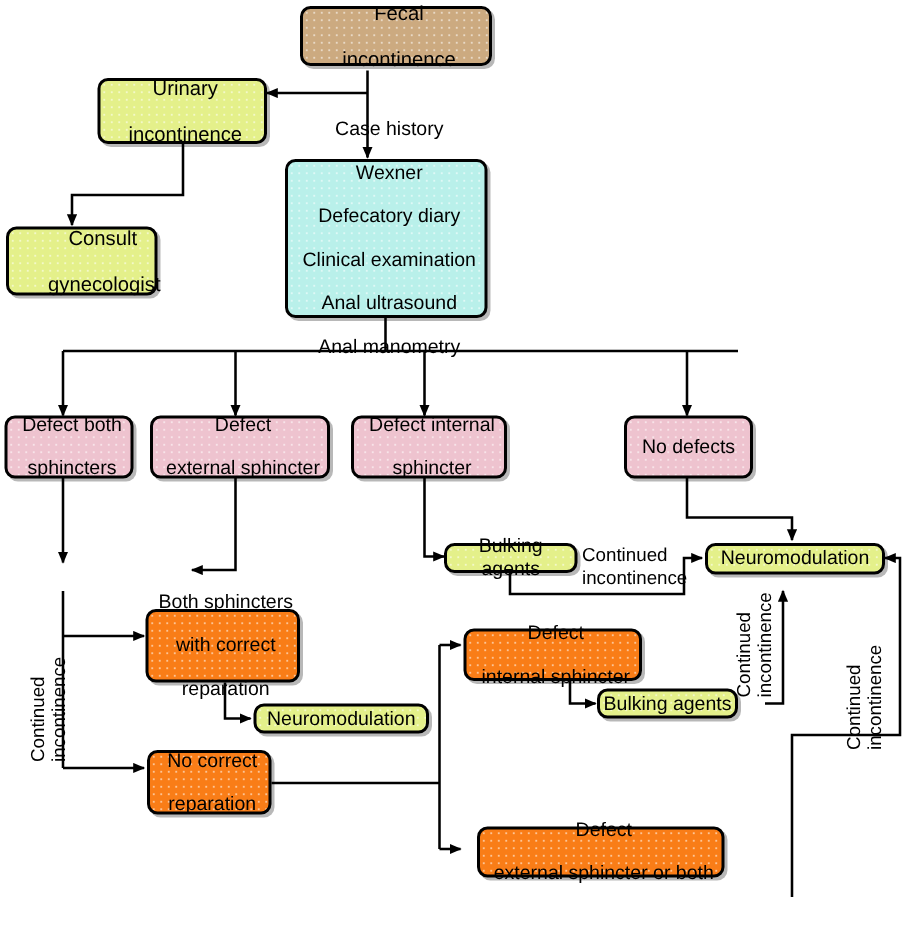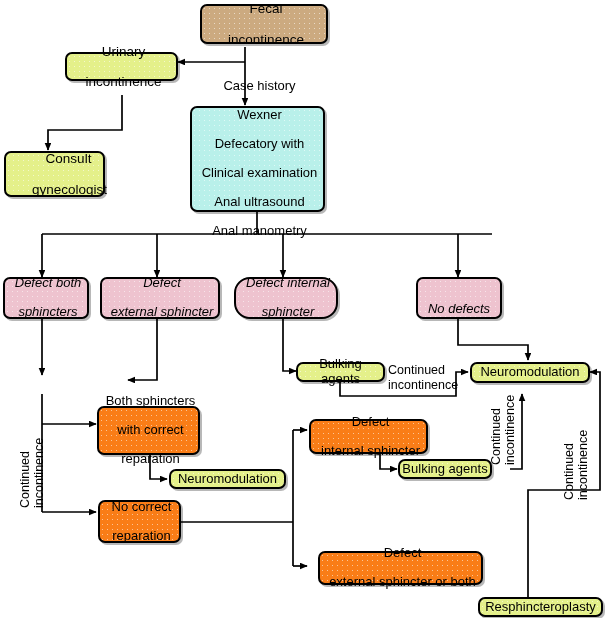--- a/index.html
+++ b/index.html
@@ -11,21 +11,21 @@
   .node{position:absolute;box-sizing:border-box;
         border:2px solid #000;border-radius:7px;
         display:flex;align-items:center;justify-content:center;
         text-align:center;color:#000;line-height:1.12;
         box-shadow:2px 2px 0 rgba(0,0,0,.28);}
   .node span{display:block;width:100%;padding:0 2px;}
 
   .c-tan  {background:#ccaa80;}
   .c-lime {background:#e4f08a;}
   .c-cyan {background:#b9f0ea;}
-  .c-pink {background:#eec3cf;font-style:italic;}
+  .c-pink {background:#eec3cf;}
   .c-orange{background:#f97d17;}
 
   .c-tan,.c-lime,.c-cyan,.c-pink,.c-orange{
       background-image:radial-gradient(rgba(255,255,255,.55) 0.6px, transparent 0.7px);
       background-size:5px 5px;}
 
   .f15{font-size:13.5px;}
   .f14{font-size:13px;}
 
   .vlabel{position:absolute;font-size:12.5px;color:#000;
@@ -86,45 +86,45 @@
       <path d="M510,469 L522,469 L522,394" marker-end="url(#ah)"></path>
 
       <path d="M528,598 L528,490 L600,490 L600,372 L590,372" marker-end="url(#ah)"></path>
     </g>
   </svg>
 
   <div class="node c-tan f15" style="left:181px;top:4px;width:128px;height:40px;margin-left:19px;">
     <span><span>Fecal</span><br><span>incontinence</span></span>
   </div>
 
-  <div class="node c-lime f15" style="left:65px;top:52px;width:113px;height:29px;">
+  <div class="node c-lime f15" style="left:65px;top:52px;width:113px;height:44px;">
     <span><span>Urinary</span><br><span>incontinence</span></span>
   </div>
 
   <div class="node c-lime f15" style="left:4px;top:151px;width:101px;height:46px;padding-left:24px;">
     <span><span>Consult</span><br><span>gynecologist</span></span>
   </div>
 
   <div class="node c-cyan f14" style="left:190px;top:106px;width:135px;height:106px;">
-    <span><span>Case history</span><br><span>Wexner</span><br><span>Defecatory with</span><br><span>Clinical examination</span><br><span>Anal ultrasound</span><br><span>Anal manometry</span></span>
+    <span><span>Case history</span><br><span>Wexner</span><br><span>Defecatory diary</span><br><span>Clinical examination</span><br><span>Anal ultrasound</span><br><span>Anal manometry</span></span>
   </div>
 
   <div class="node c-pink f14" style="left:3px;top:277px;width:86px;height:42px;">
     <span><span>Defect both</span><br><span>sphincters</span></span>
   </div>
 
   <div class="node c-pink f14" style="left:100px;top:277px;width:120px;height:42px;">
     <span><span>Defect</span><br><span>external sphincter</span></span>
   </div>
 
-  <div class="node c-pink f14" style="left:234px;top:277px;width:104px;height:42px;border-radius:16px;">
+  <div class="node c-pink f14" style="left:234px;top:277px;width:104px;height:42px;">
     <span><span>Defect internal</span><br><span>sphincter</span></span>
   </div>
 
-  <div class="node c-pink f14" style="left:416px;top:277px;width:86px;height:42px;align-items:flex-end;">
+  <div class="node c-pink f14" style="left:416px;top:277px;width:86px;height:42px;">
     <span>No defects</span>
   </div>
 
 
   <div class="node c-lime f14" style="left:296px;top:362px;width:89px;height:20px;">
     <span>Bulking agents</span>
   </div>
 
   <div class="node c-lime f14" style="left:470px;top:362px;width:120px;height:21px;">
     <span>Neuromodulation</span>
@@ -147,23 +147,20 @@
   </div>
 
   <div class="node c-lime f14" style="left:398px;top:459px;width:94px;height:20px;">
     <span>Bulking agents</span>
   </div>
 
   <div class="node c-orange f14" style="left:318px;top:551px;width:165px;height:34px;">
     <span><span>Defect</span><br><span>external sphincter or both</span></span>
   </div>
 
-  <div class="node c-lime f14" style="left:478px;top:597px;width:125px;height:20px;">
-    <span>Resphincteroplasty</span>
-  </div>
 
   <div class="vlabel" style="left:18px;top:508px;">
     <span>Continued</span><br><span>incontinence</span>
   </div>
 
   <div class="hlabel" style="left:388px;top:363px;">
     <span>Continued</span><br><span>incontinence</span>
   </div>
 
   <div class="vlabel" style="left:489px;top:465px;">

